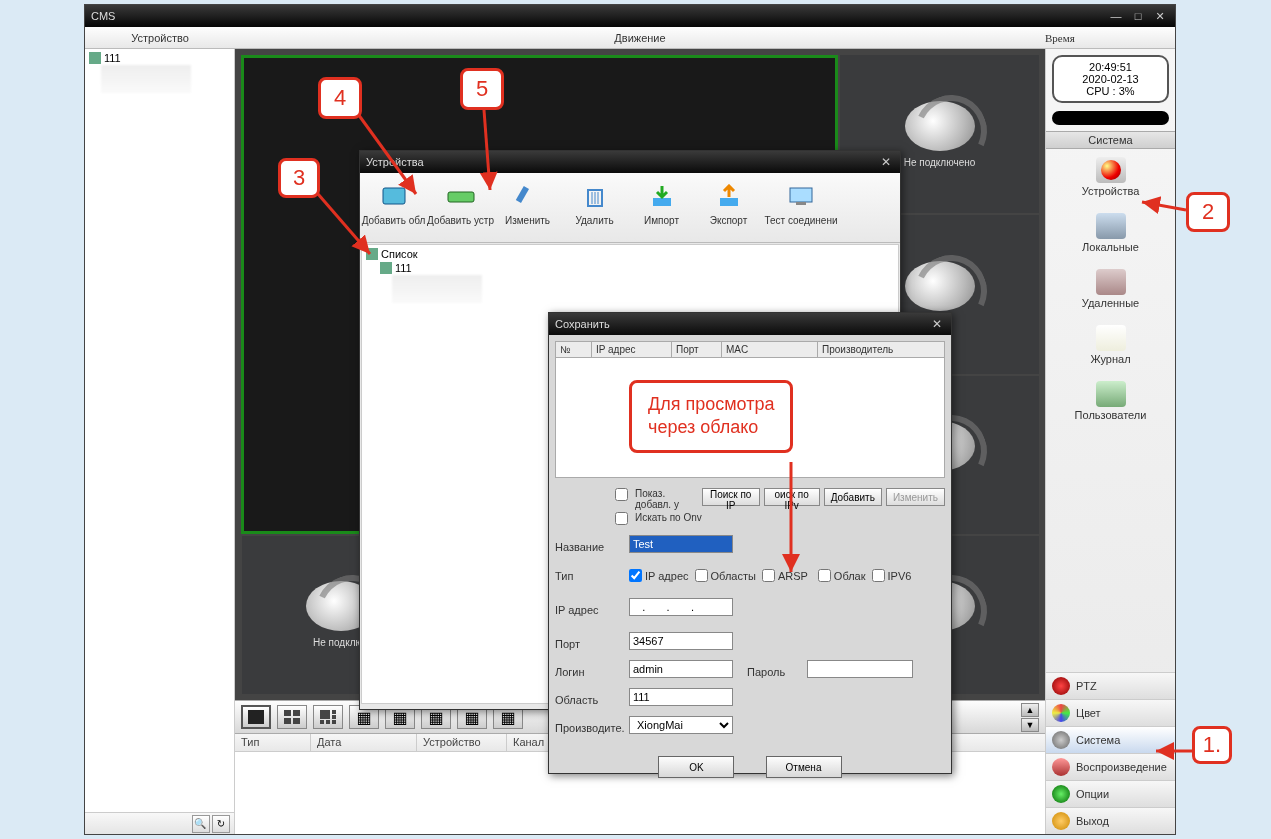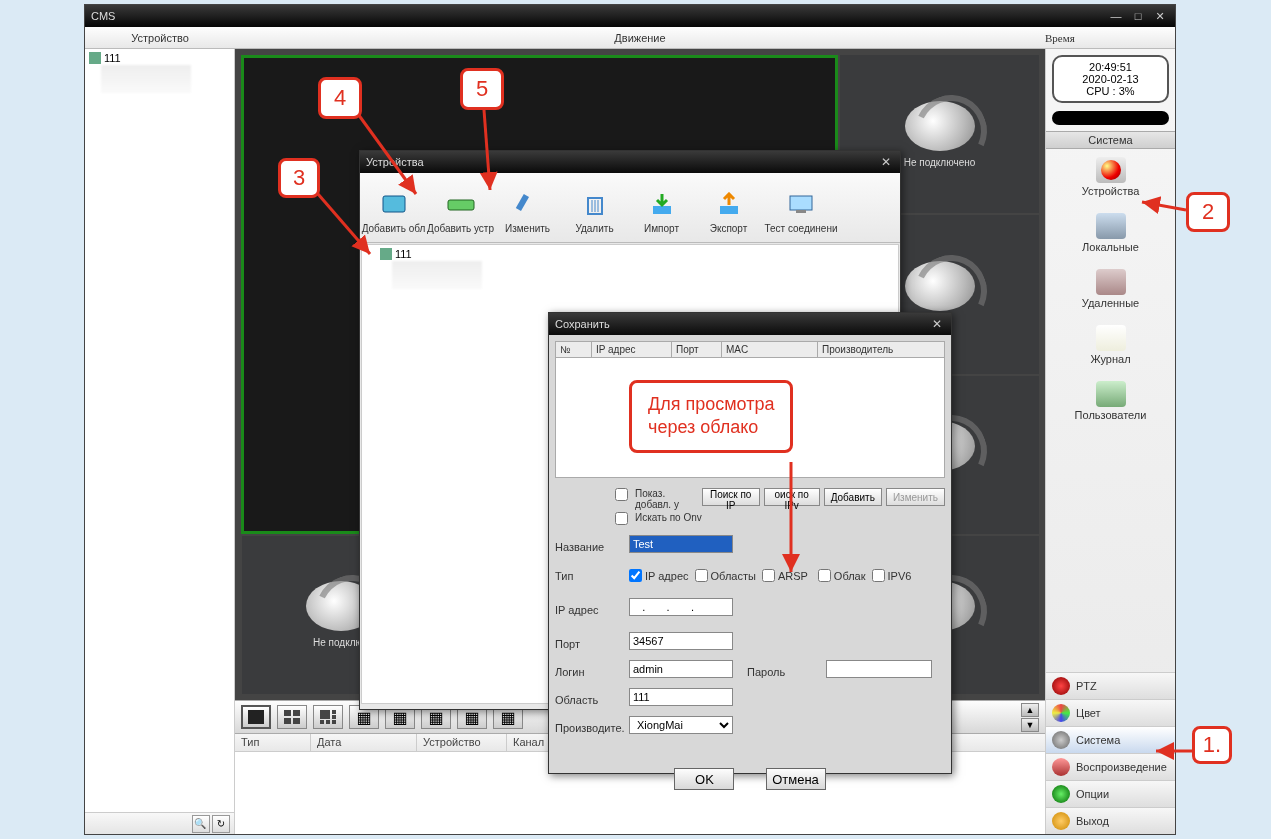--- a/index.html
+++ b/index.html
@@ -57,41 +57,41 @@
   .rm-item { height:27px; display:flex; align-items:center; gap:6px; padding:0 6px; font-size:11px; background:linear-gradient(#f7f7f7,#dedede); border-top:1px solid #ccc; color:#333; }
   .rm-item.active { background:linear-gradient(#fff,#c9d9ee); }
   .rm-icon { width:18px; height:18px; border-radius:50%; }
   
   
   .dialog { position:absolute; background:#e8e8e8; border:1px solid #333; box-shadow:2px 2px 8px rgba(0,0,0,0.5); }
   .dlg-title { height:22px; background:linear-gradient(#3a3a3a,#0a0a0a); color:#ddd; font-size:11px; display:flex; align-items:center; padding:0 6px; }
   .dlg-title .spacer { flex:1; }
   .dlg-close { width:16px; height:14px; color:#ccc; text-align:center; font-size:12px; cursor:pointer; }
   .dlg1 { left:359px; top:150px; width:542px; height:560px; }
-  .toolbar { height:70px; background:linear-gradient(#fafafa,#e8e8e8); display:flex; padding-top:14px; border-bottom:1px solid #bbb; }
+  .toolbar { height:70px; background:linear-gradient(#fafafa,#e8e8e8); display:flex; padding-top:6px; border-bottom:1px solid #bbb; }
   .tb-btn { width:67px; text-align:center; font-size:10px; color:#333; }
   .tb-icon { width:34px; height:30px; margin:2px auto 4px; display:flex; align-items:center; justify-content:center; }
   .tree2 { background:#fff; height:460px; font-size:11px; padding:2px; border:1px solid #ccc; margin:1px; }
   
   
   .dlg2 { left:548px; top:312px; width:404px; height:462px; background:#d8d8d8; }
   .dlg2-body { padding:6px; font-size:11px; color:#333; }
   .tbl-head { background:#ececec; border:1px solid #aaa; display:flex; font-size:10px; }
   .th { border-right:1px solid #aaa; padding:2px 4px; }
   .tbl-body { height:120px; background:#fff; border:1px solid #aaa; border-top:none; }
   .row-opts { margin-top:10px; display:flex; align-items:flex-start; gap:4px; font-size:10px; }
   .mini-btn { height:18px; padding:0 6px; border:1px solid #888; background:linear-gradient(#fff,#ddd); font-size:10px; }
   .mini-btn.disabled { color:#999; }
   .form-row { display:flex; align-items:flex-end; margin-top:10px; font-size:11px; }
   .form-label { width:74px; }
   .form-input { width:104px; height:18px; border:1px solid #888; background:#fff; font-size:11px; padding:0 3px; }
   .form-input.sel { background:#2060c0; color:#fff; }
   .chk { margin-right:3px; }
   .btn-row { text-align:center; margin-top:22px; }
-  .dlg-btn { width:60px; height:22px; border:1px solid #666; background:linear-gradient(#fdfdfd,#d8d8d8); font-size:13px; margin:12px 14px; }
+  .dlg-btn { width:76px; height:22px; border:1px solid #666; background:linear-gradient(#fdfdfd,#d8d8d8); font-size:10px; margin:0 14px; }
   
   
   .anno-box { position:absolute; border:3px solid #e03020; border-radius:8px; background:#fff; display:flex; align-items:center; justify-content:center; font-size:22px; color:#e03020; font-weight:normal; z-index:100; }
   .anno-text { position:absolute; border:3px solid #e03020; border-radius:8px; background:#fff; padding:10px 16px; font-size:18px; color:#e03020; z-index:100; line-height:1.3; }
   .anno-arrow { position:absolute; z-index:99; }
   .anno-arrow svg { overflow:visible; }
 </style>
 </head>
 <body>
 
@@ -323,20 +323,24 @@
         <div class="tb-icon">
           <svg width="30" height="24">
             <rect x="4" y="4" width="22" height="14" fill="#adf" stroke="#369"></rect>
             <rect x="10" y="18" width="10" height="3" fill="#888"></rect>
           </svg>
         </div>
         <div>Тест соединени</div>
       </div>
   </div>
   <div class="tree2">
+    <div class="tree-row">
+        <span class="tree-icon"></span>
+        <span>Список</span>
+      </div>
     <div class="tree-row" style="margin-left:14px">
         <span class="tree-icon"></span>
         <span>111</span>
       </div>
     <div class="tree-blur" style="margin-left:28px"></div>
   </div>
 </div>
 
 <div class="dialog dlg2">
   <div class="dlg-title">
@@ -388,21 +392,21 @@
         <div class="form-label">IP адрес</div>
         <input class="form-input" value="   .       .       ." style="">
       </div>
     <div class="form-row" style="margin-top:16px">
         <div class="form-label">Порт</div>
         <input class="form-input" value="34567" style="">
       </div>
     <div class="form-row">
         <div class="form-label">Логин</div>
         <input class="form-input" value="admin" style="">
-      <div style="width:79px;margin-left:14px">Пароль</div>
+      <div style="width:60px;margin-left:14px">Пароль</div>
         <input class="form-input" style="width: 106px;">
     </div>
     <div class="form-row">
         <div class="form-label">Область</div>
         <input class="form-input" value="111" style="">
       </div>
     <div class="form-row">
         <div class="form-label">Производите.</div>
         <select class="form-input"><option>XiongMai</option></select>
       </div>

